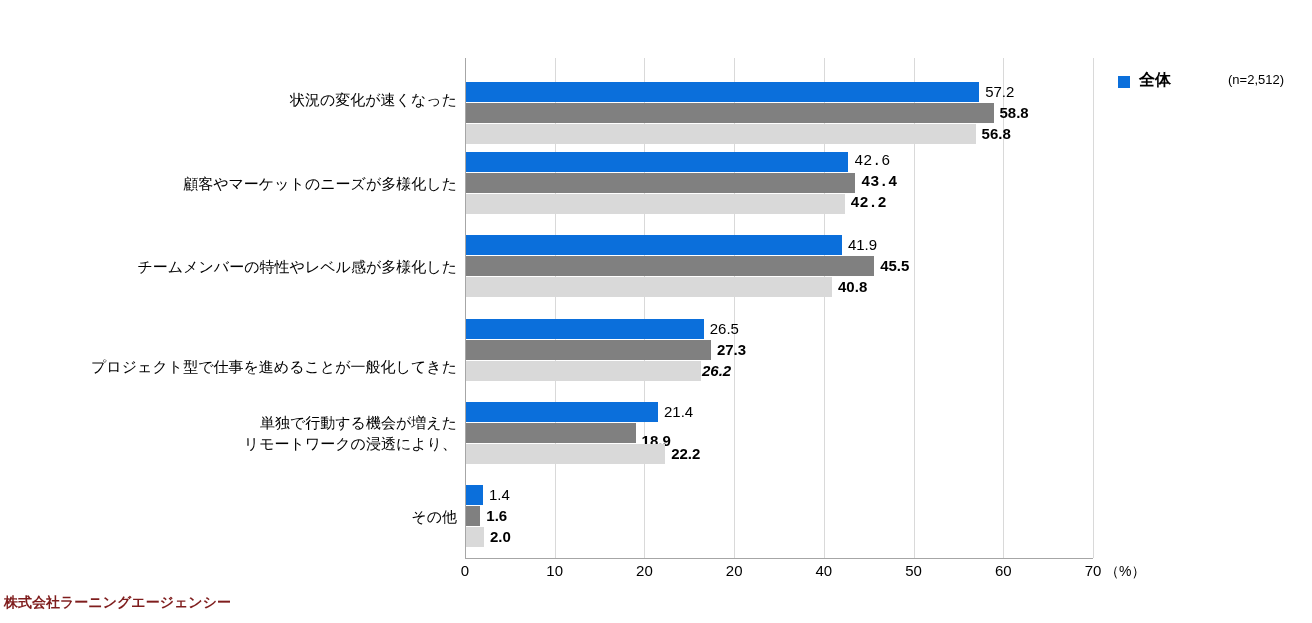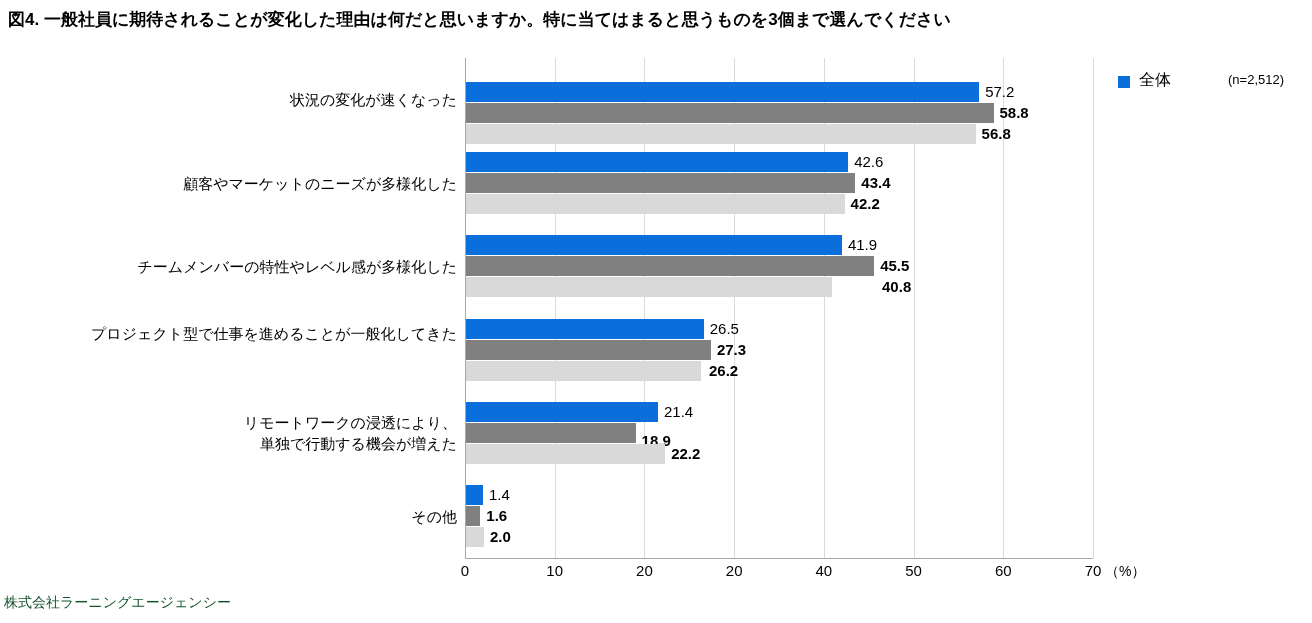--- a/index.html
+++ b/index.html
@@ -23,22 +23,23 @@
     font-size: 17px;
     font-weight: bold;
     letter-spacing: 0px;
     white-space: nowrap;
   }
   
   .footer {
     position: absolute;
     left: 4px; top: 594px;
     font-size: 14px;
-    color: #14532d;
-    white-space: nowrap;
+    color: #7f1d1d;
+    white-space: nowrap;
+    font-weight: bold;
   }
   
   .plot {
     position: absolute;
     left: 465px;
     top: 58px;
     width: 628px;
     height: 500px;
   }
   .gridline {
@@ -114,36 +115,35 @@
   }
   .legend-swatch {
     position: absolute;
     left: 0; top: 4px;
     width: 12px; height: 12px;
   }
   .legend-name {
     position: absolute;
     left: 21px; top: -2px;
     font-size: 16px;
-    font-weight: normal;
+    font-weight: bold;
     white-space: nowrap;
   }
   .legend-n {
     position: absolute;
     top: 0px;
     font-size: 13px;
     white-space: nowrap;
   }
 </style>
 </head>
 <body>
 
 <div id="root">
 
-  <div class="title">図4. 一般社員に期待されることが変化した理由は何だと思いますか。特に当てはまると思うものを3個まで選んでください</div>
 
   <div class="plot">
     <div class="axis-line-left"></div>
     <div class="axis-line-bottom"></div>
     <div id="gridlines">
         <div class="gridline" style="left: 89.7143px;"></div>
         <div class="gridline" style="left: 179.429px;"></div>
         <div class="gridline" style="left: 269.143px;"></div>
         <div class="gridline" style="left: 358.857px;"></div>
         <div class="gridline" style="left: 448.571px;"></div>
@@ -152,43 +152,43 @@
       </div>
     <div id="bars">
         <div class="group" style="top: 24px; height: 62px; padding-left: 18px;">
           <div class="bar" style="left: 0px; top: 0px; width: 513.166px; background: rgb(11, 111, 219);"></div>
           <div class="bar-label" style="left: 519.166px; top: 0px;">57.2</div>
           <div class="bar" style="left: 0px; top: 21px; width: 527.52px; background: rgb(128, 128, 128);"></div>
           <div class="bar-label bold" style="left: 533.52px; top: 21px;">58.8</div>
           <div class="bar" style="left: 0px; top: 42px; width: 509.577px; background: rgb(217, 217, 217);"></div>
           <div class="bar-label bold" style="left: 515.577px; top: 42px;">56.8</div>
         </div>
-        <div class="group" style="top: 94px; height: 62px;">
+        <div class="group" style="top: 94px; height: 62px; font-family: Liberation Mono, monospace;">
           <div class="bar" style="left: 0px; top: 0px; width: 382.183px; background: rgb(11, 111, 219);"></div>
           <div class="bar-label" style="left: 388.183px; top: 0px;">42.6</div>
           <div class="bar" style="left: 0px; top: 21px; width: 389.36px; background: rgb(128, 128, 128);"></div>
           <div class="bar-label bold" style="left: 395.36px; top: 21px;">43.4</div>
           <div class="bar" style="left: 0px; top: 42px; width: 378.594px; background: rgb(217, 217, 217);"></div>
           <div class="bar-label bold" style="left: 384.594px; top: 42px;">42.2</div>
         </div>
         <div class="group" style="top: 177.333px; height: 62px;">
           <div class="bar" style="left: 0px; top: 0px; width: 375.903px; background: rgb(11, 111, 219);"></div>
           <div class="bar-label" style="left: 381.903px; top: 0px;">41.9</div>
           <div class="bar" style="left: 0px; top: 21px; width: 408.2px; background: rgb(128, 128, 128);"></div>
           <div class="bar-label bold" style="left: 414.2px; top: 21px;">45.5</div>
           <div class="bar" style="left: 0px; top: 42px; width: 366.034px; background: rgb(217, 217, 217);"></div>
-          <div class="bar-label bold" style="left: 372.034px; top: 42px; margin-left: 44px;">40.8</div>
+          <div class="bar-label bold" style="left: 372.034px; top: 42px;">40.8</div>
         </div>
         <div class="group" style="top: 260.667px; height: 62px;">
           <div class="bar" style="left: 0px; top: 0px; width: 237.743px; background: rgb(11, 111, 219);"></div>
           <div class="bar-label" style="left: 243.743px; top: 0px;">26.5</div>
           <div class="bar" style="left: 0px; top: 21px; width: 244.92px; background: rgb(128, 128, 128);"></div>
           <div class="bar-label bold" style="left: 250.92px; top: 21px;">27.3</div>
           <div class="bar" style="left: 0px; top: 42px; width: 235.051px; background: rgb(217, 217, 217);"></div>
-          <div class="bar-label bold" style="left: 243px; top: 42px;">26.2</div>
+          <div class="bar-label bold" style="left: 236px; top: 42px; font-style: italic;">26.2</div>
         </div>
         <div class="group" style="top: 344px; height: 62px;">
           <div class="bar" style="left: 0px; top: 0px; width: 191.989px; background: rgb(11, 111, 219);"></div>
           <div class="bar-label" style="left: 197.989px; top: 0px;">21.4</div>
           <div class="bar" style="left: 0px; top: 21px; width: 169.56px; background: rgb(128, 128, 128);"></div>
           <div class="bar-label bold" style="left: 175.56px; top: 29px;">18.9</div>
           <div class="bar" style="left: 0px; top: 42px; width: 199.166px; background: rgb(217, 217, 217);"></div>
           <div class="bar-label bold" style="left: 205.166px; top: 42px;">22.2</div>
         </div>
         <div class="group" style="top: 427.333px; height: 62px;">
@@ -205,26 +205,26 @@
   <div id="cat-labels">
       <div class="cat-label" style="top: 89.1667px; left: 0px; width: 457px;">
         <div>状況の変化が速くなった</div>
       </div>
       <div class="cat-label" style="top: 172.5px; left: 0px; width: 457px;">
         <div>顧客やマーケットのニーズが多様化した</div>
       </div>
       <div class="cat-label" style="top: 255.833px; left: 0px; width: 457px;">
         <div>チームメンバーの特性やレベル感が多様化した</div>
       </div>
-      <div class="cat-label" style="top: 323px; left: 0px; width: 457px;">
+      <div class="cat-label" style="top: 356px; left: 0px; width: 457px;">
         <div>プロジェクト型で仕事を進めることが一般化してきた</div>
       </div>
       <div class="cat-label" style="top: 412px; left: 0px; width: 457px;">
+        <div>単独で行動する機会が増えた</div>
         <div>リモートワークの浸透により、</div>
-        <div>単独で行動する機会が増えた</div>
       </div>
       <div class="cat-label" style="top: 505.833px; left: 0px; width: 457px;">
         <div>その他</div>
       </div>
     </div>
   <div id="xticks">
       <div class="xtick" style="left: 445px; width: 40px;">0</div>
       <div class="xtick" style="left: 534.714px; width: 40px;">10</div>
       <div class="xtick" style="left: 624.429px; width: 40px;">20</div>
       <div class="xtick" style="left: 714.143px; width: 40px;">20</div>

